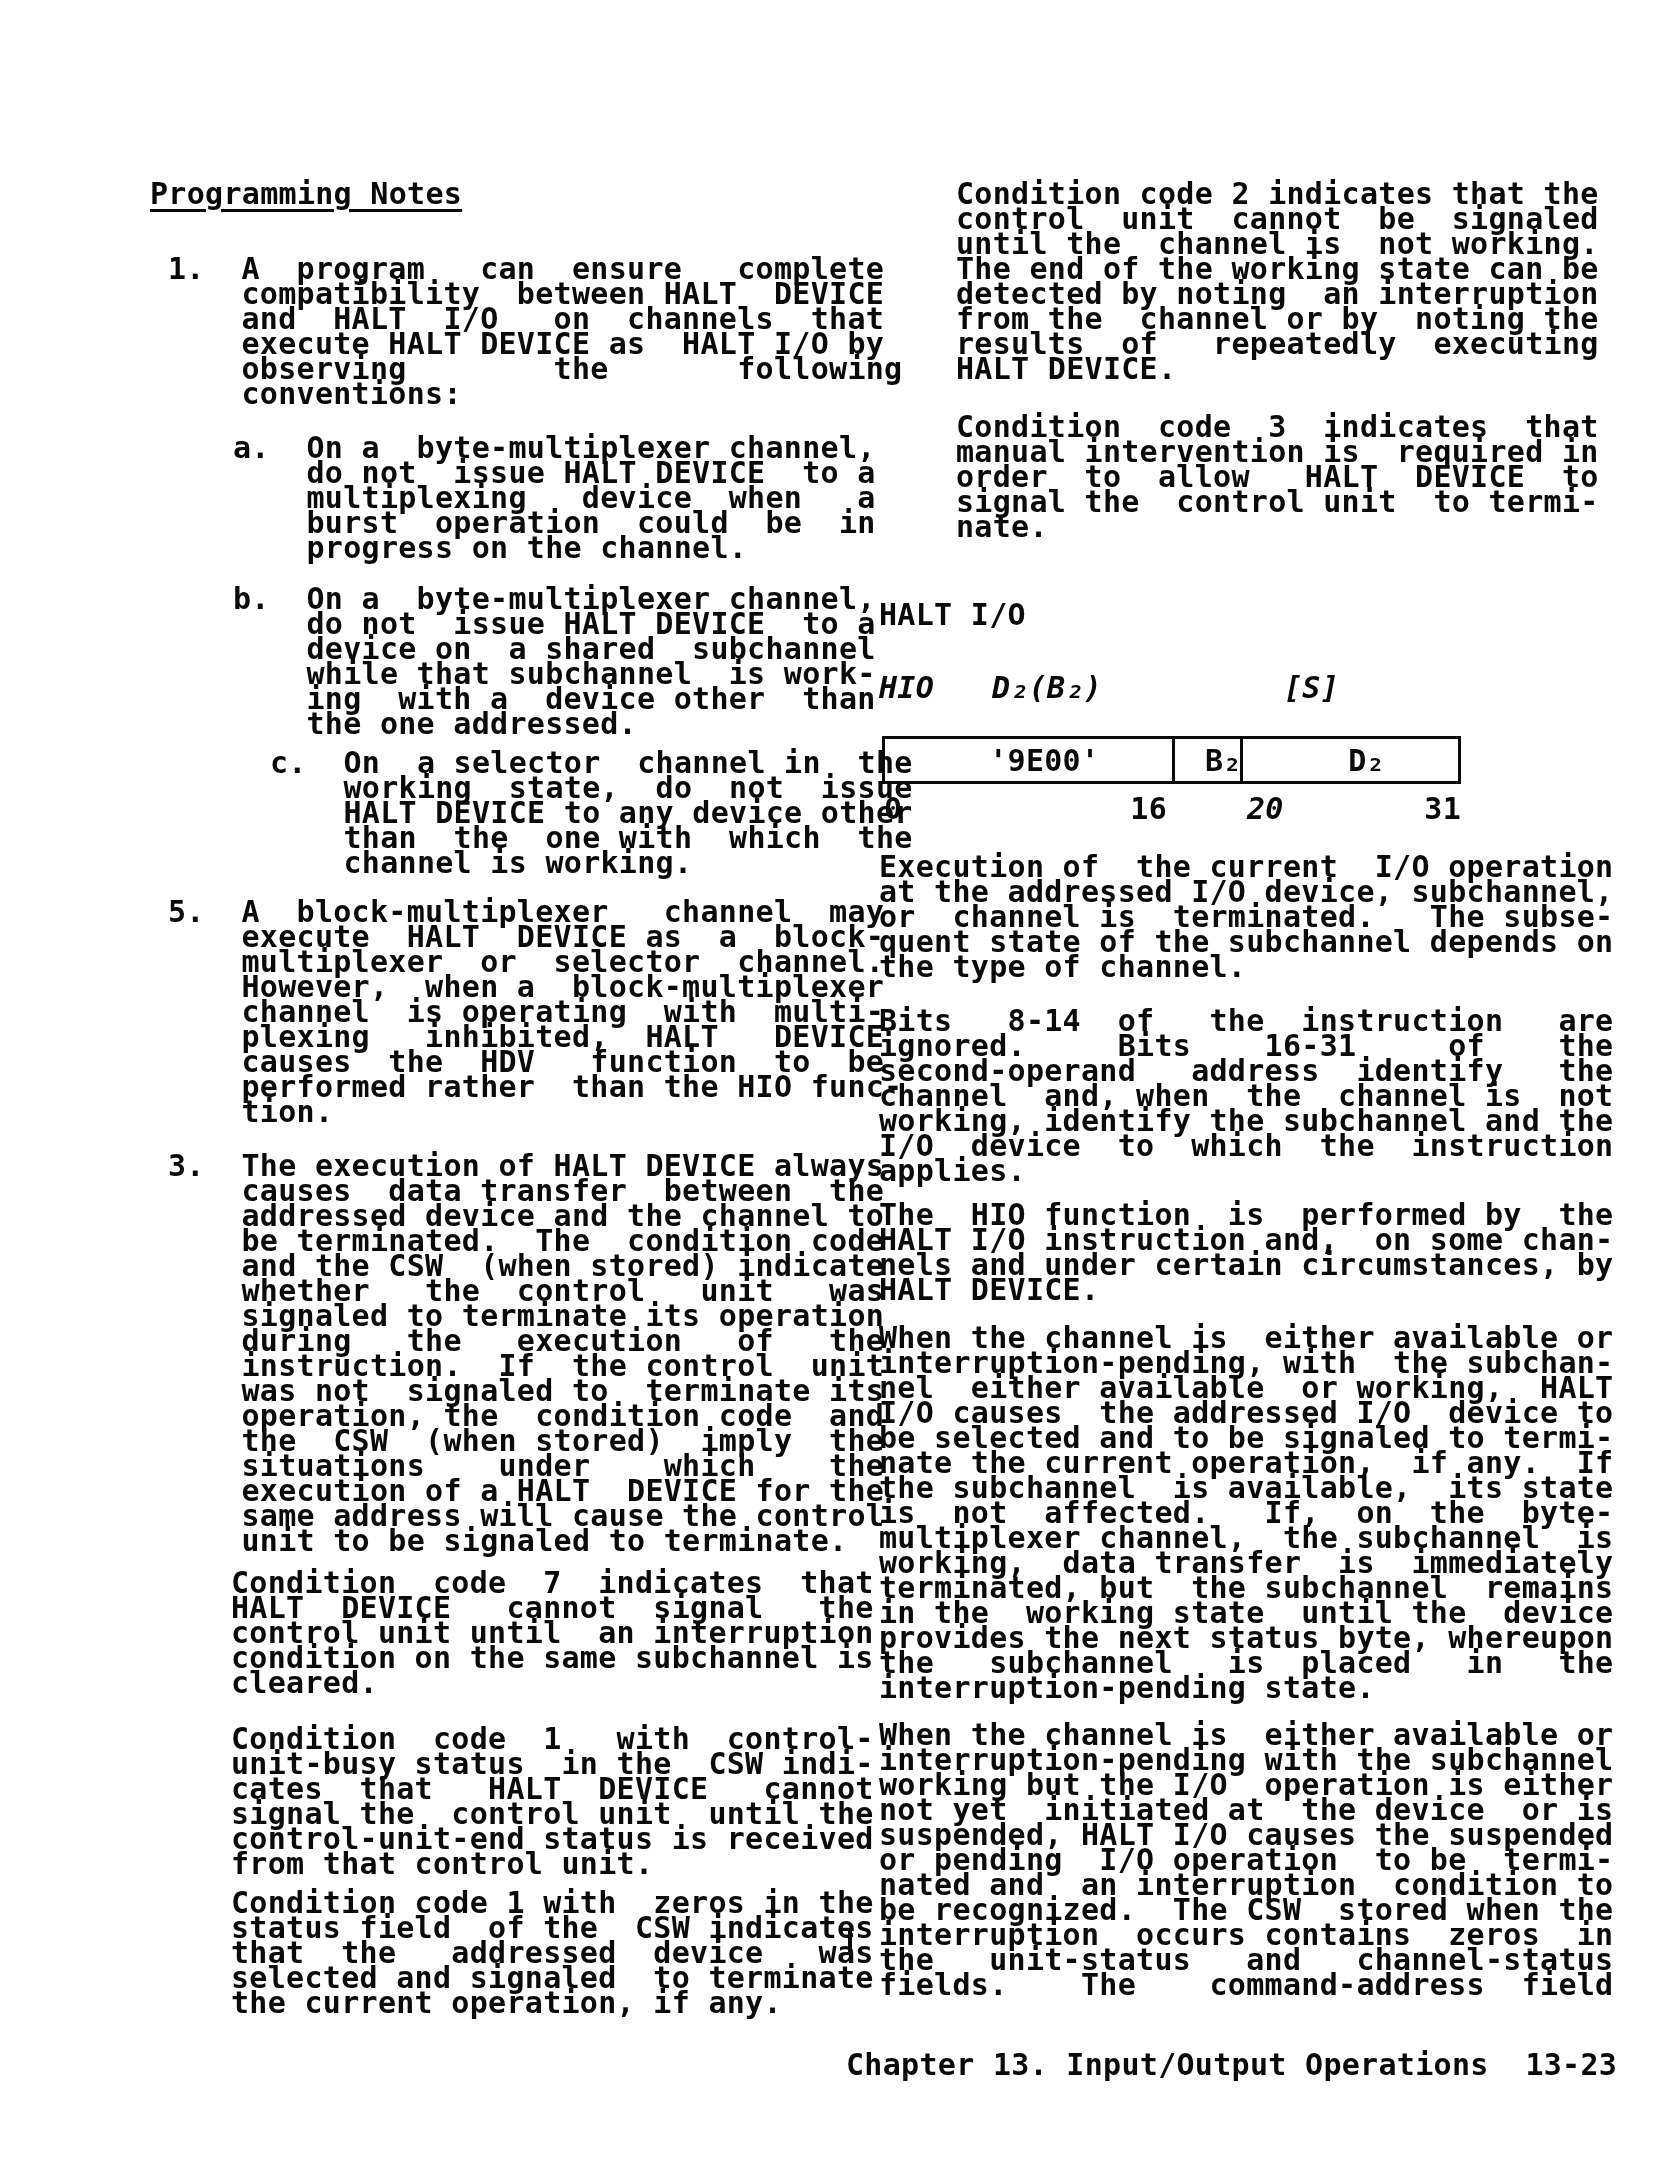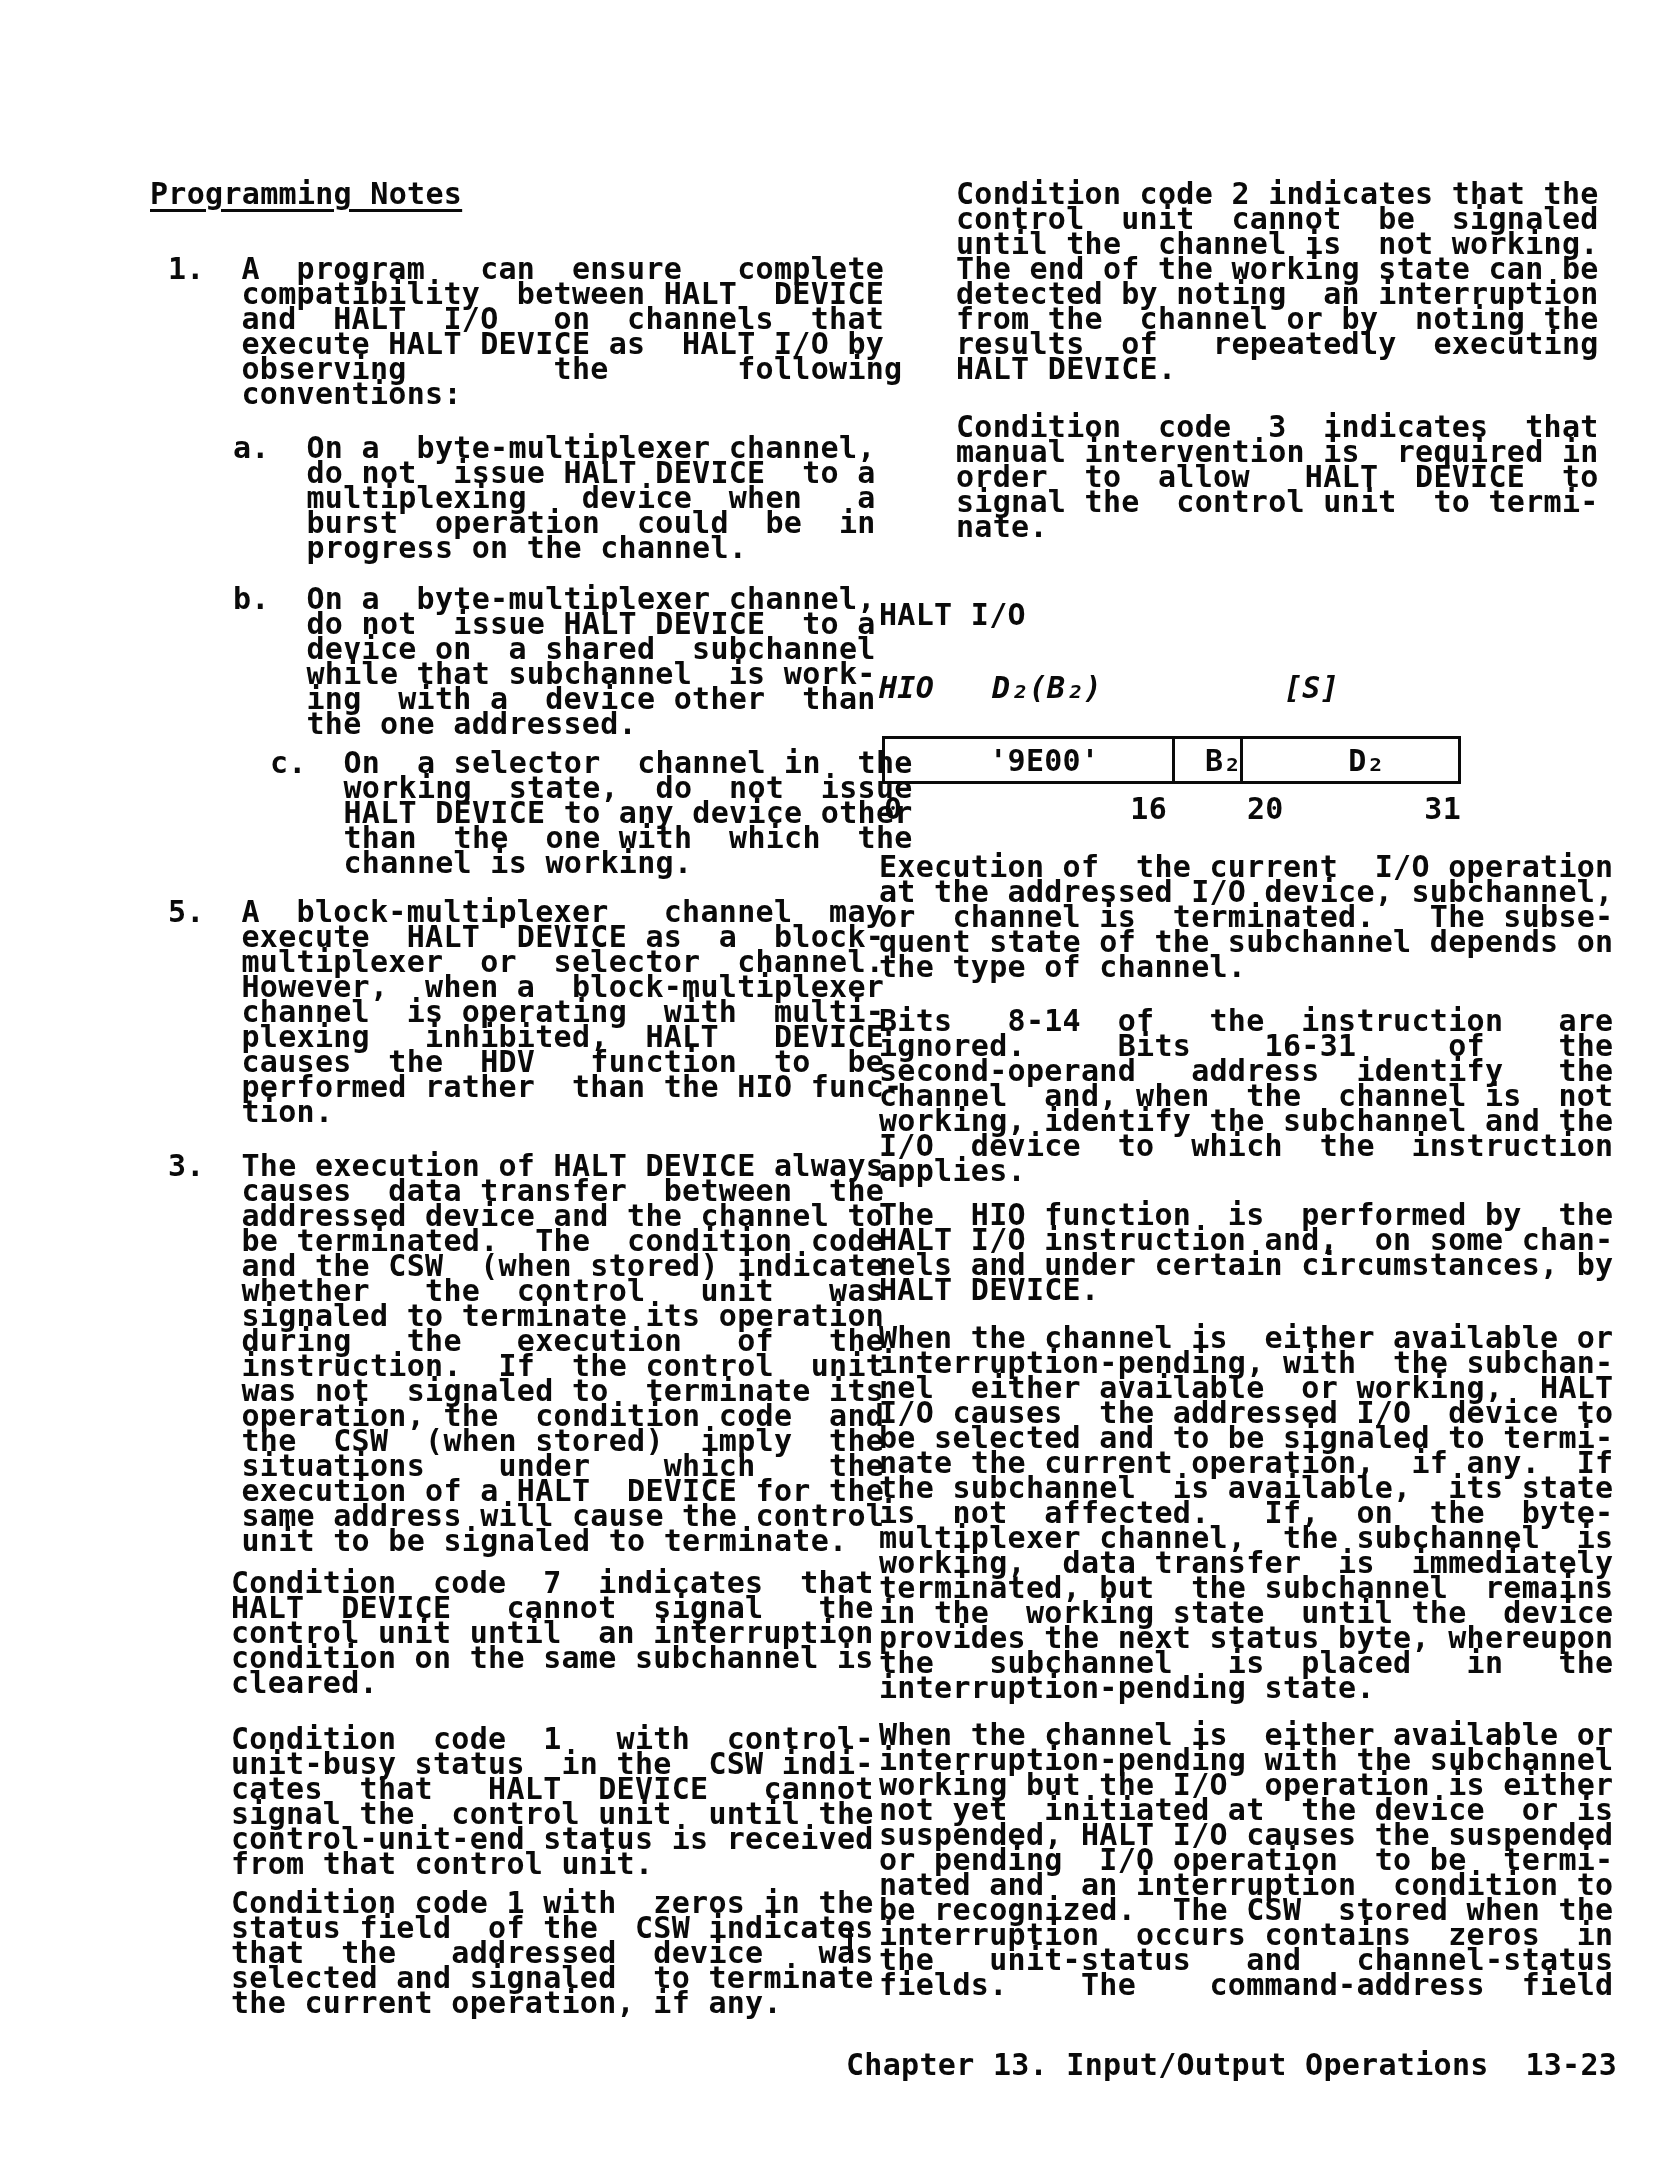--- a/index.html
+++ b/index.html
@@ -48,21 +48,21 @@
     padding-left: 32px;
   }
   .fmt-cell.c1 { width: 50%; }
   .fmt-cell.c2 { width: 12.5%; border-left: 3.8px solid #0a0a0a; border-right: 3.8px solid #0a0a0a; }
   .fmt-cell.c3 { flex: 1; }
 
   .bits-row { position: absolute; left: 882px; top: 796px; width: 579px; height: 26px; }
   .bits-row span { position: absolute; top: 0; }
   .bits-row .b0  { left: 1.9px; }
   .bits-row .b16 { right: 294px; }
-  .bits-row .b20 { left: 365px; }
+  .bits-row .b20 { left: 365px; font-style: italic; }
   .bits-row .b31 { right: 0; }
 
   .change-bar {
     position: absolute;
     left: 848px; top: 1928px;
     width: 3.8px; height: 26px;
     background: #0a0a0a;
   }
 </style>
 </head>

